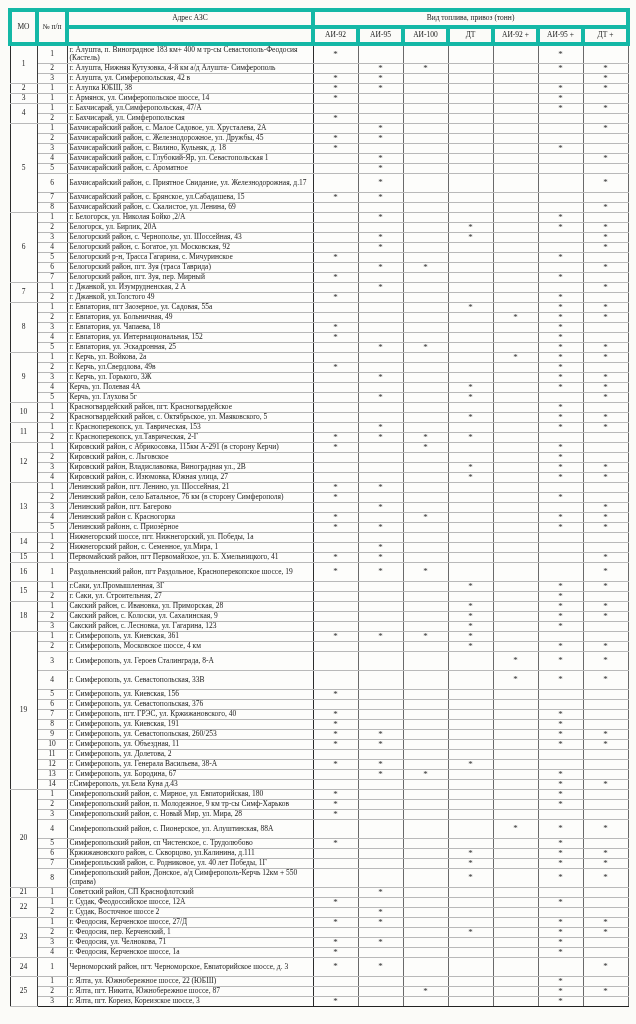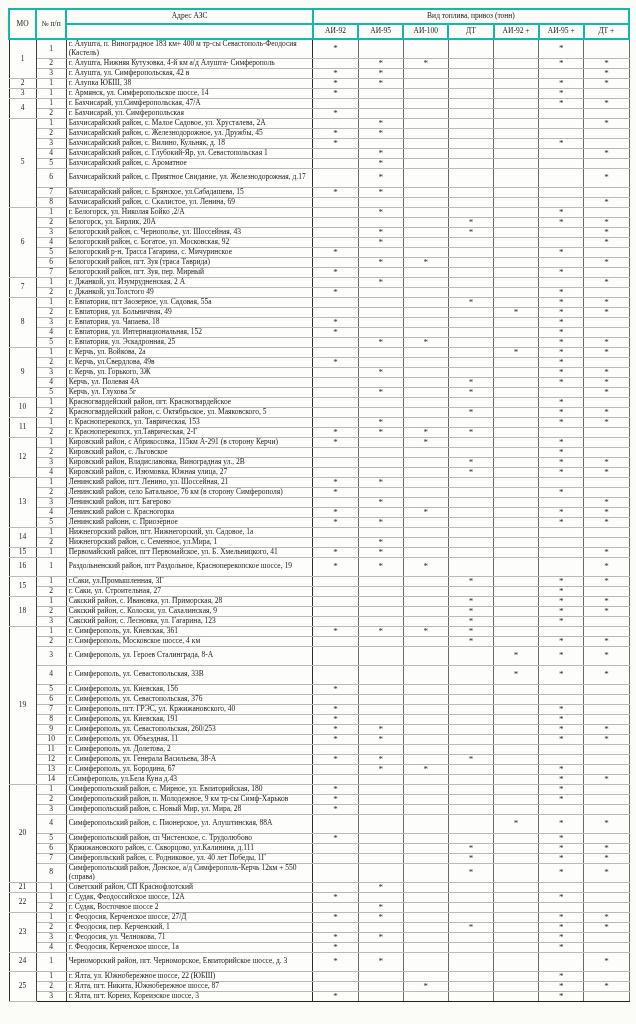--- a/index.html
+++ b/index.html
@@ -24,21 +24,21 @@
   th,td{
     border:1px solid #6a6a6a;
     padding:0 2px;
     font-size:7.5px;
     line-height:1.12;
     vertical-align:middle;
     overflow:hidden;
     font-weight:normal;
   }
   thead th{
-    border:2px solid #14b8a6;
+    border:4px solid #14b8a6;
     height:13px;
     background:#fbfbf8;
   }
   tbody td{background:#fdfdfb;}
   tbody td.addr{text-align:left;}
   tbody td.mo, tbody td.num, tbody td.mark{text-align:center;}
   tbody td.mark{font-size:9px;color:#2e2e2e;line-height:1;}
   tbody tr{height:10px;}
   tbody tr.tall{height:19px;}
   
@@ -611,21 +611,21 @@
           <td class="mark">*</td>
           <td class="mark"></td>
           <td class="mark"></td>
           <td class="mark"></td>
           <td class="mark">*</td>
           <td class="mark">*</td>
         </tr>
         <tr class="group-start">
           <td rowspan="2" class="mo">14</td>
           <td class="num">1</td>
-          <td class="addr">Нижнегорский район, пгт. Нижнегорский, ул. Садовое, 1а</td>
+          <td class="addr">Нижнегорский шоссе, пгт. Нижнегорский, ул. Победы, 1а</td>
           <td class="mark"></td>
           <td class="mark"></td>
           <td class="mark"></td>
           <td class="mark"></td>
           <td class="mark"></td>
           <td class="mark"></td>
           <td class="mark"></td>
         </tr>
         <tr>
           <td class="num">2</td>

